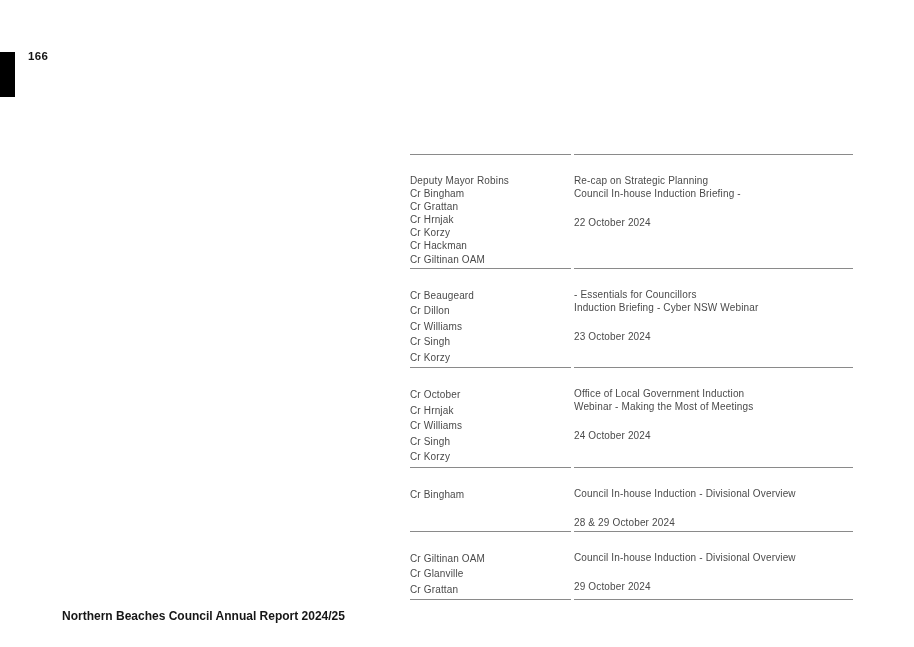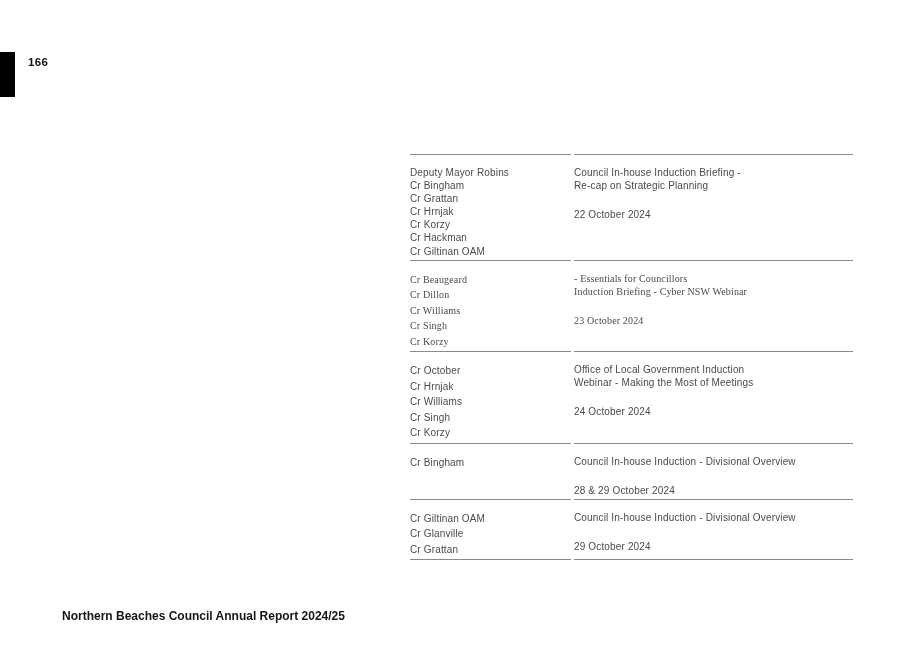--- a/index.html
+++ b/index.html
@@ -15,21 +15,21 @@
   .page-tab {
     position: absolute;
     left: 0; top: 52px;
     width: 15px; height: 45px;
     background: #000000;
   }
 
   
   .page-number {
     position: absolute;
-    left: 28px; top: 56px;
+    left: 28px; top: 50px;
     font-size: 11.5px;
     font-weight: 700;
     color: #141414;
     letter-spacing: 0.4px;
   }
 
   
   .doc-table {
     position: absolute;
     left: 410px; top: 154px;
@@ -37,28 +37,28 @@
     color: #4a4a4a;
     font-size: 10px;
     letter-spacing: 0.15px;
   }
   .trow {
     display: flex;
     column-gap: 3px;
   }
   .trow .cell {
     border-top: 1px solid #8a8a8a;
-    padding-top: 11px;
+    padding-top: 19px;
     padding-bottom: 2px;
   }
   .cell-attendees { width: 161px; flex: 0 0 161px; }
   .cell-event     { flex: 1 1 auto; }
 
   .trow:nth-child(1) { min-height: 96px; }
-  .trow:nth-child(2) { min-height: 80px; font-family: Liberation Serif, serif; }
+  .trow:nth-child(2) { min-height: 80px; }
   .trow:nth-child(3) { min-height: 81px; }
   .trow:nth-child(4) { min-height: 32px; }
   .trow:nth-child(5) { min-height: 55px; }
 
   .attendee { line-height: 15.5px; }
   .trow.tight .attendee { line-height: 13.1px; }
 
   .event-title-line { line-height: 13px; }
   .event-date { line-height: 13px; margin-top: 16px; }
 
@@ -88,22 +88,22 @@
       <div class="cell cell-attendees">
         <div class="attendee">Deputy Mayor Robins</div>
         <div class="attendee">Cr Bingham</div>
         <div class="attendee">Cr Grattan</div>
         <div class="attendee">Cr Hrnjak</div>
         <div class="attendee">Cr Korzy</div>
         <div class="attendee">Cr Hackman</div>
         <div class="attendee">Cr Giltinan OAM</div>
       </div>
       <div class="cell cell-event">
+        <div class="event-title-line">Re-cap on Strategic Planning</div>
         <div class="event-title-line">Council In-house Induction Briefing -</div>
-        <div class="event-title-line">Re-cap on Strategic Planning</div>
         <div class="event-date">22 October 2024</div>
       </div>
     </div>
     <div class="trow">
       <div class="cell cell-attendees">
         <div class="attendee">Cr Beaugeard</div>
         <div class="attendee">Cr Dillon</div>
         <div class="attendee">Cr Williams</div>
         <div class="attendee">Cr Singh</div>
         <div class="attendee">Cr Korzy</div>

